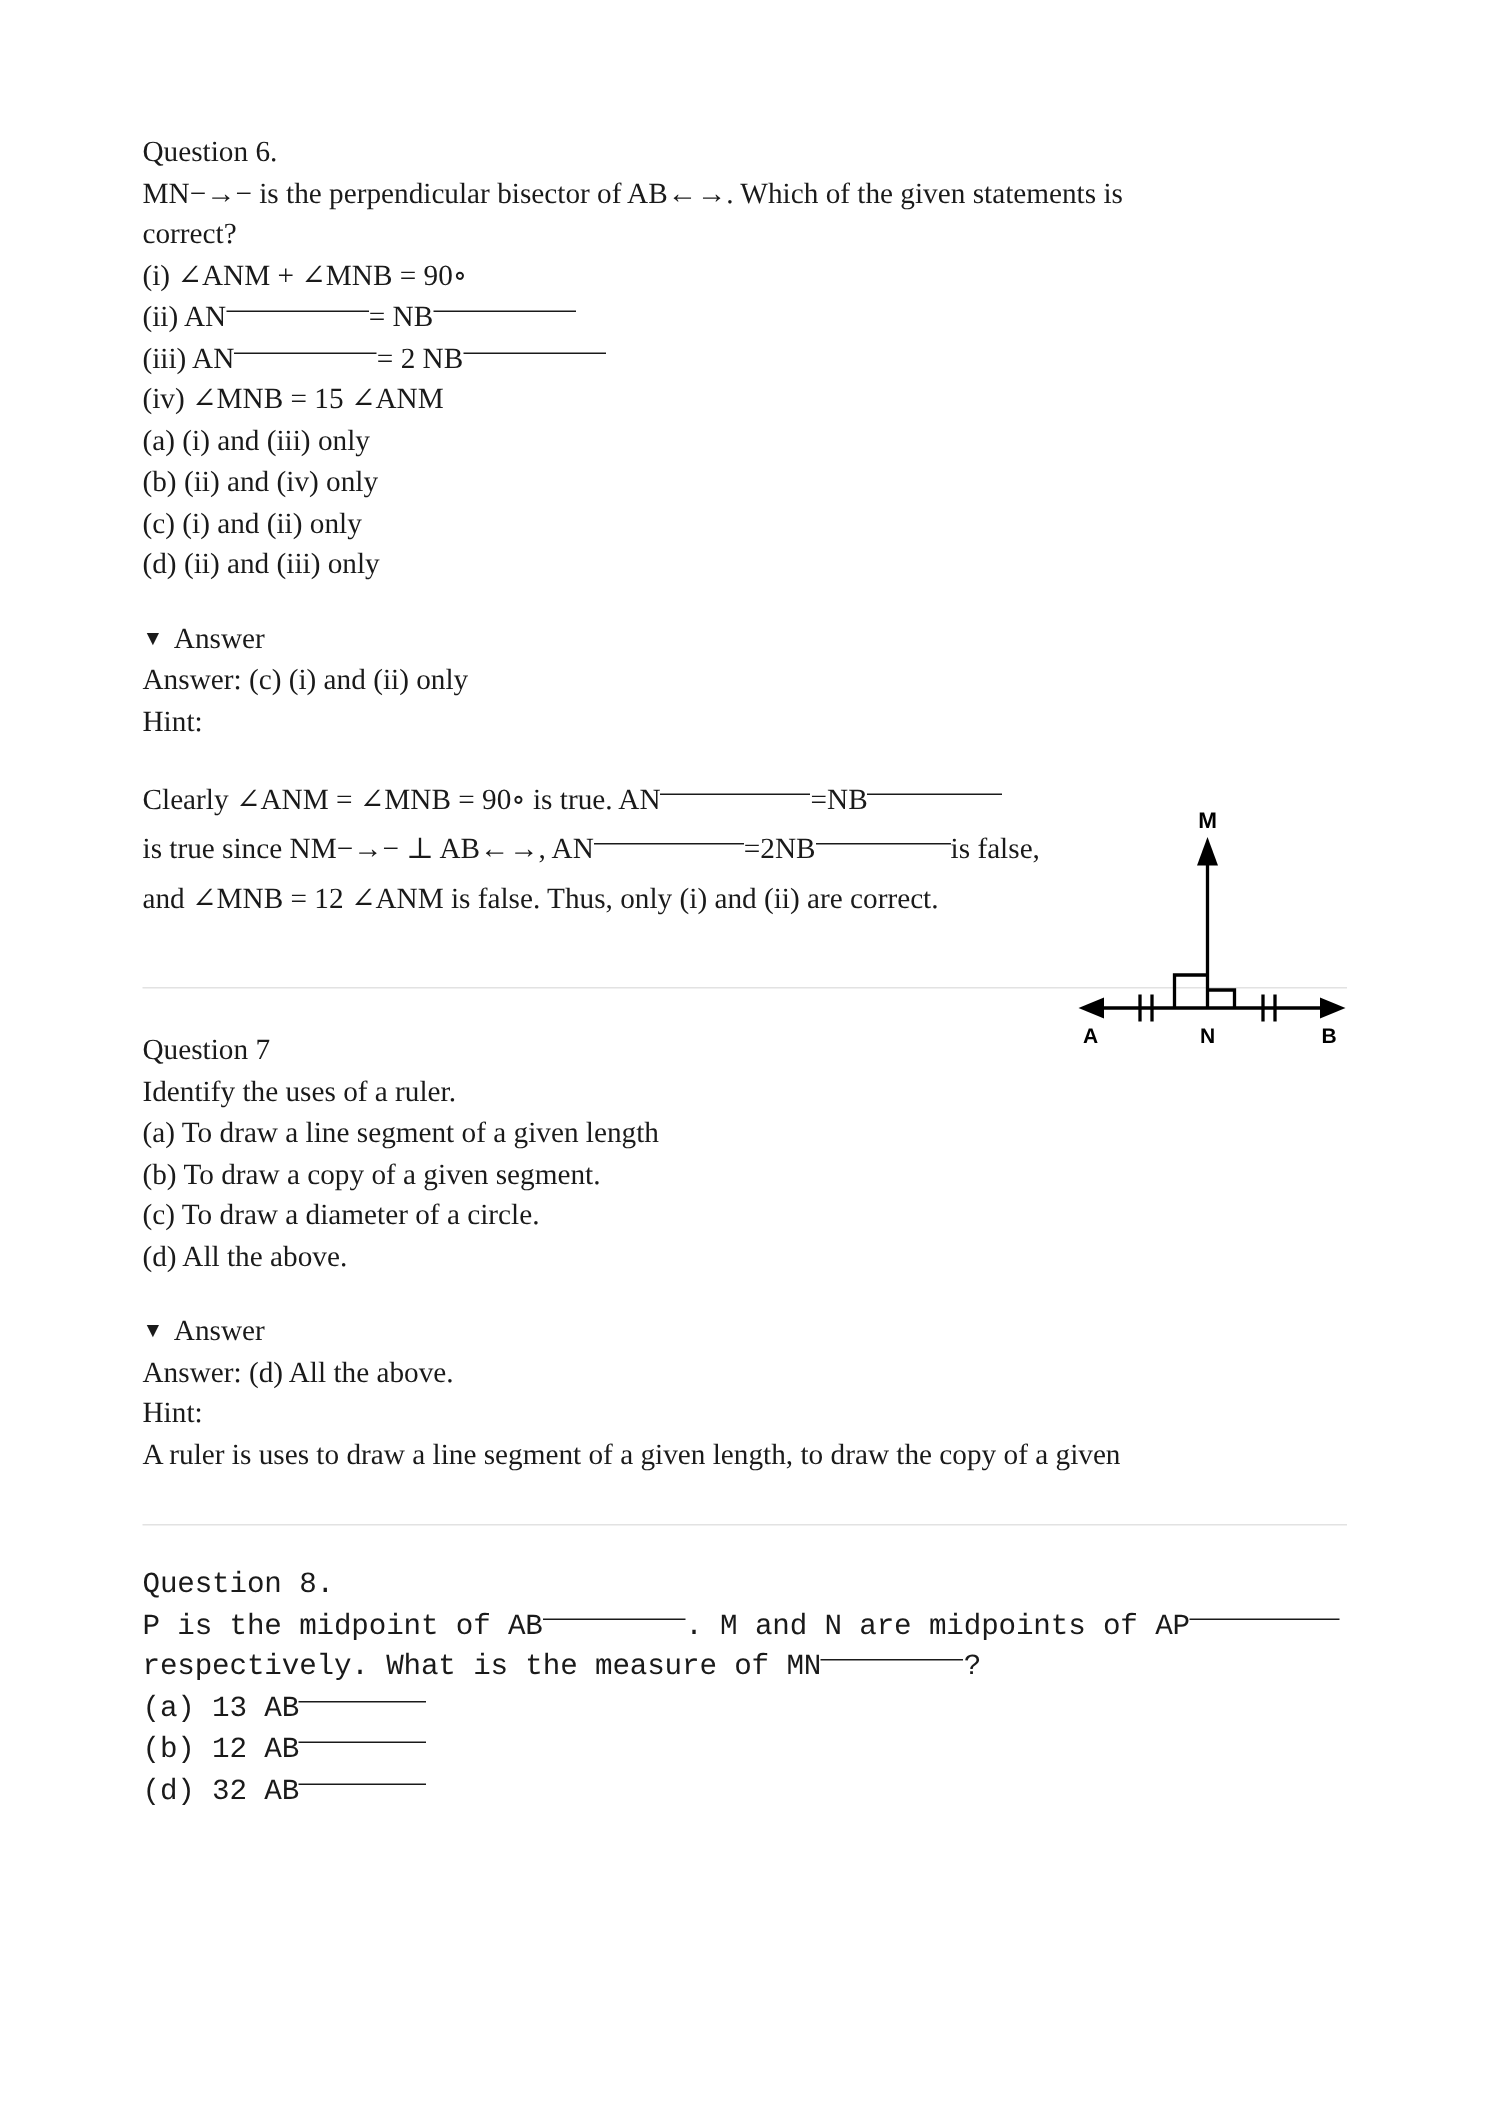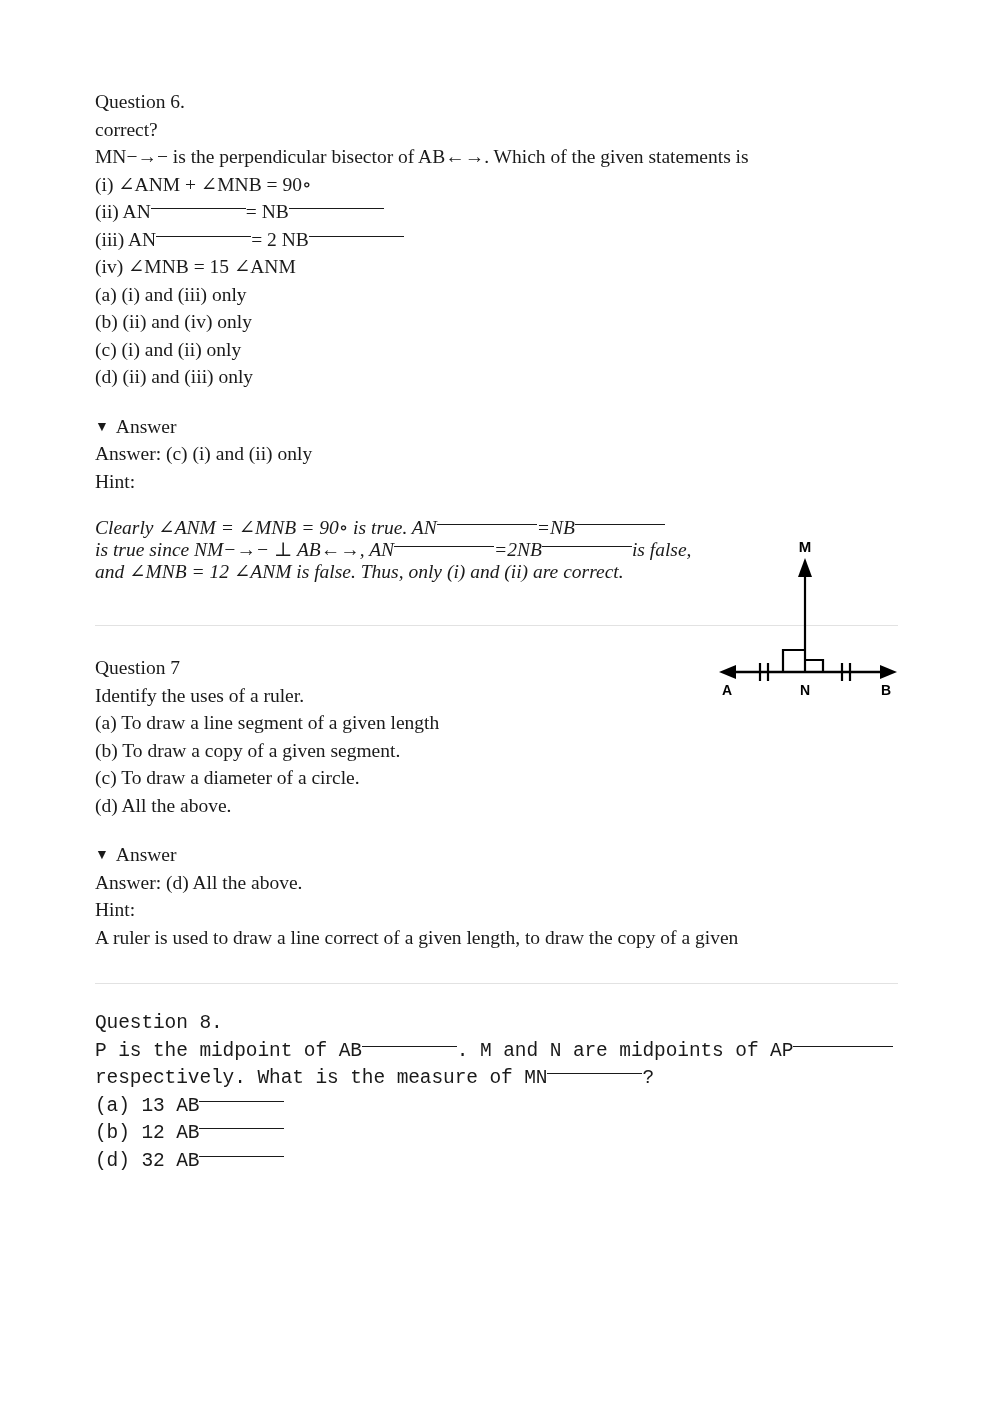--- a/index.html
+++ b/index.html
@@ -30,22 +30,21 @@
   }
 
   
   .line {
     font-size: 19.5px;
     line-height: 27.5px;
     white-space: pre-wrap;
   }
   .para {
     font-size: 19.5px;
-    line-height: 22px;
-    font-style: italic;
+    line-height: 33px;
   }
   .gap-md { height: 22px; }
 
   
   .divider {
     height: 1px;
     background: #e2e2e2;
     border: 0;
     margin: 0;
     width: 803px;
@@ -100,22 +99,22 @@
 <body>
 
 <div class="page">
 
   <div class="content">
 
     <div>
 
       <div class="line">Question 6.</div>
 
+      <div class="line">MN−→− is the perpendicular bisector of AB←→. Which of the given statements is</div>
       <div class="line">correct?</div>
-      <div class="line">MN−→− is the perpendicular bisector of AB←→. Which of the given statements is</div>
 
       
       <div class="line">(i) ∠ANM + ∠MNB = 90∘</div>
 
       
       <div class="line"><span class="ovl"><span>(ii) AN</span><span class="bar bar-95"></span></span><span class="ovl"><span>= NB</span><span class="bar bar-95"></span></span></div>
 
       
       <div class="line"><span class="ovl"><span>(iii) AN</span><span class="bar bar-95"></span></span><span class="ovl"><span>= 2 NB</span><span class="bar bar-95"></span></span></div>
 
@@ -154,21 +153,21 @@
       <div class="line">(b) To draw a copy of a given segment.</div>
       <div class="line">(c) To draw a diameter of a circle.</div>
       <div class="line">(d) All the above.</div>
 
       <div class="gap-md"></div>
 
       <div class="answer-toggle"><span class="tri">▼</span><span>Answer</span></div>
 
       <div class="line">Answer: (d) All the above.</div>
       <div class="line">Hint:</div>
-      <div class="line">A ruler is used to draw a line correct of a given length, to draw the copy of a given</div>
+      <div class="line">A ruler is uses to draw a line segment of a given length, to draw the copy of a given</div>
 
     </div>
 
     <div style="height:32px"></div>
     <div class="divider"></div>
     <div style="height:26px"></div>
 
     <div class="q8">
 
       <div class="line">Question 8.</div>

